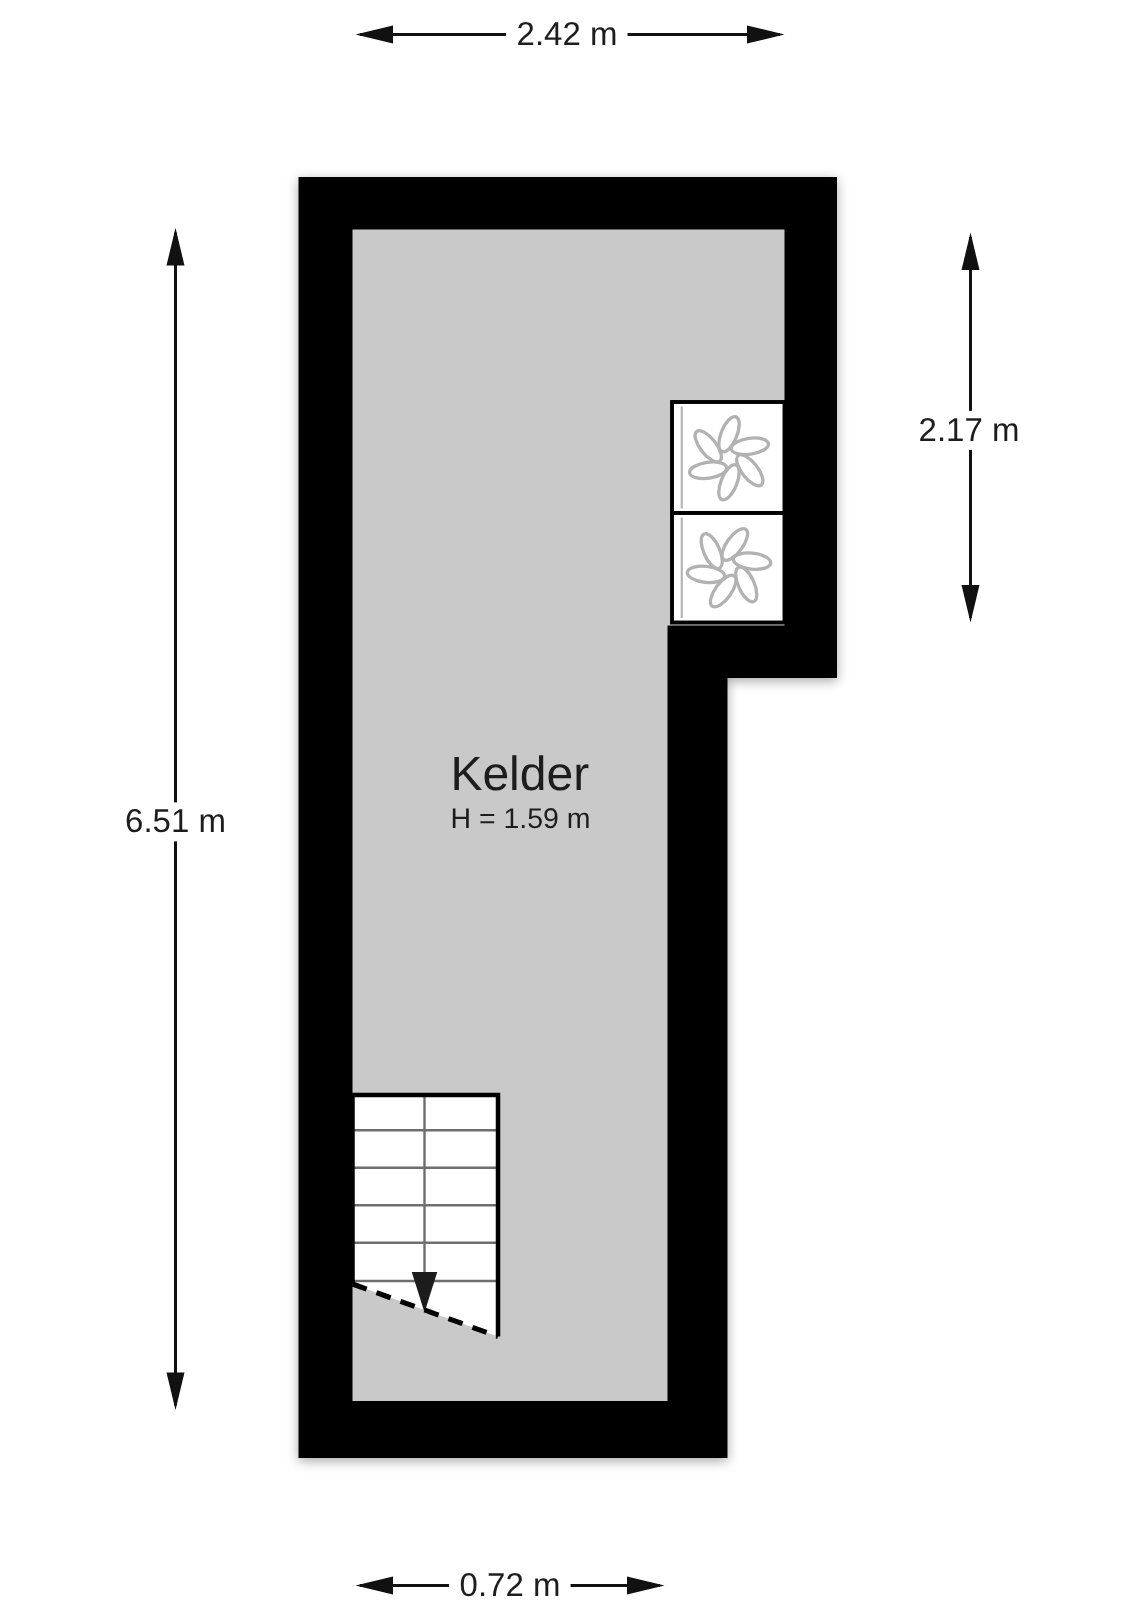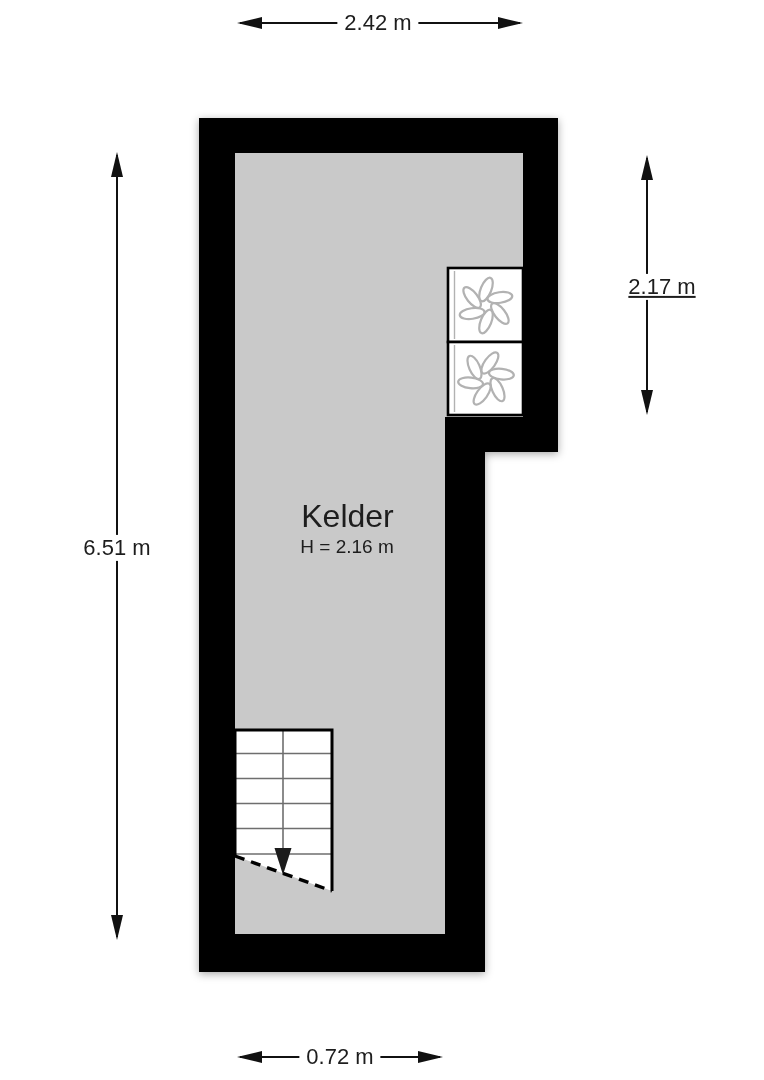--- a/index.html
+++ b/index.html
@@ -21,21 +21,21 @@
     top: 0;
   }
   .walls-shape {
     filter: drop-shadow(0px 2px 4px rgba(0,0,0,0.35));
   }
   .label {
     position: absolute;
     transform: translate(-50%, -50%);
     color: #1d1d1d;
     white-space: nowrap;
-    text-align: right;
+    text-align: left;
   }
   .dim-label {
     font-size: 22px;
     background: #ffffff;
     padding: 1px 7px;
     line-height: 1.1;
   }
   .room-label {
     background: transparent;
   }
@@ -152,22 +152,22 @@
         <polygon points="237,1057 262,1051 262,1063" stroke="none"></polygon>
         <polygon points="443,1057 418,1051 418,1063" stroke="none"></polygon>
       </g>
     </g>
   </svg>
 
   <div class="label dim-label" style="left:378px; top:23px;">2.42 m</div>
 
   <div class="label dim-label" style="left:117px; top:548px;">6.51 m</div>
 
-  <div class="label dim-label" style="left:662px; top:287px;text-decoration:underline;">2.17 m</div>
+  <div class="label dim-label" style="left:646px; top:287px;">2.17 m</div>
 
   <div class="label dim-label" style="left:340px; top:1057px;">0.72 m</div>
 
   <div class="label room-label" style="left:347px; top:528px;">
     <div class="room-name">Kelder</div>
-    <div class="room-height">H = 2.16 m</div>
+    <div class="room-height">H = 1.59 m</div>
   </div>
 
 </div>
 
 </body></html>

